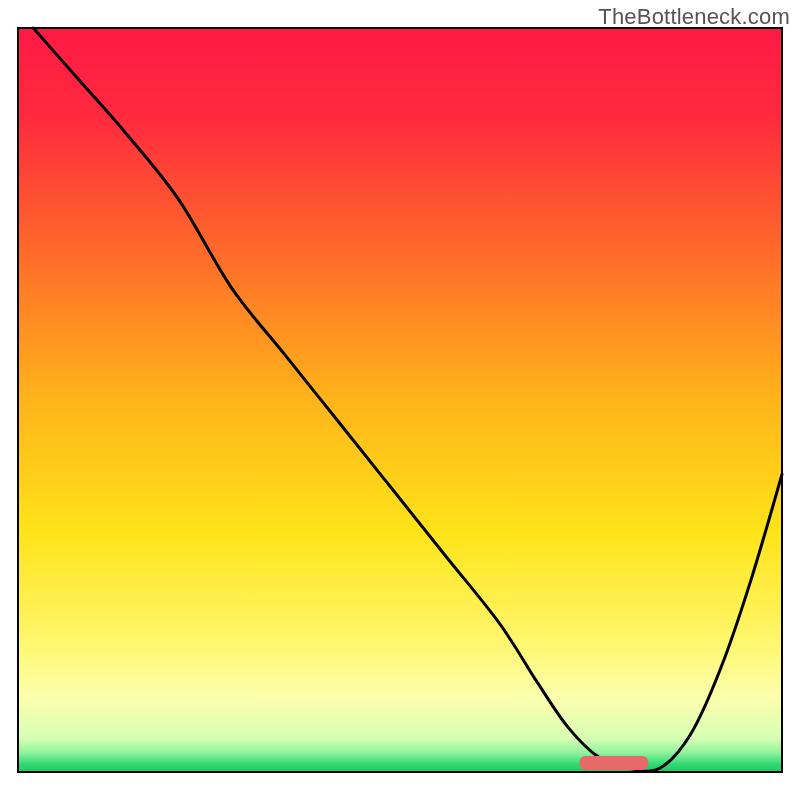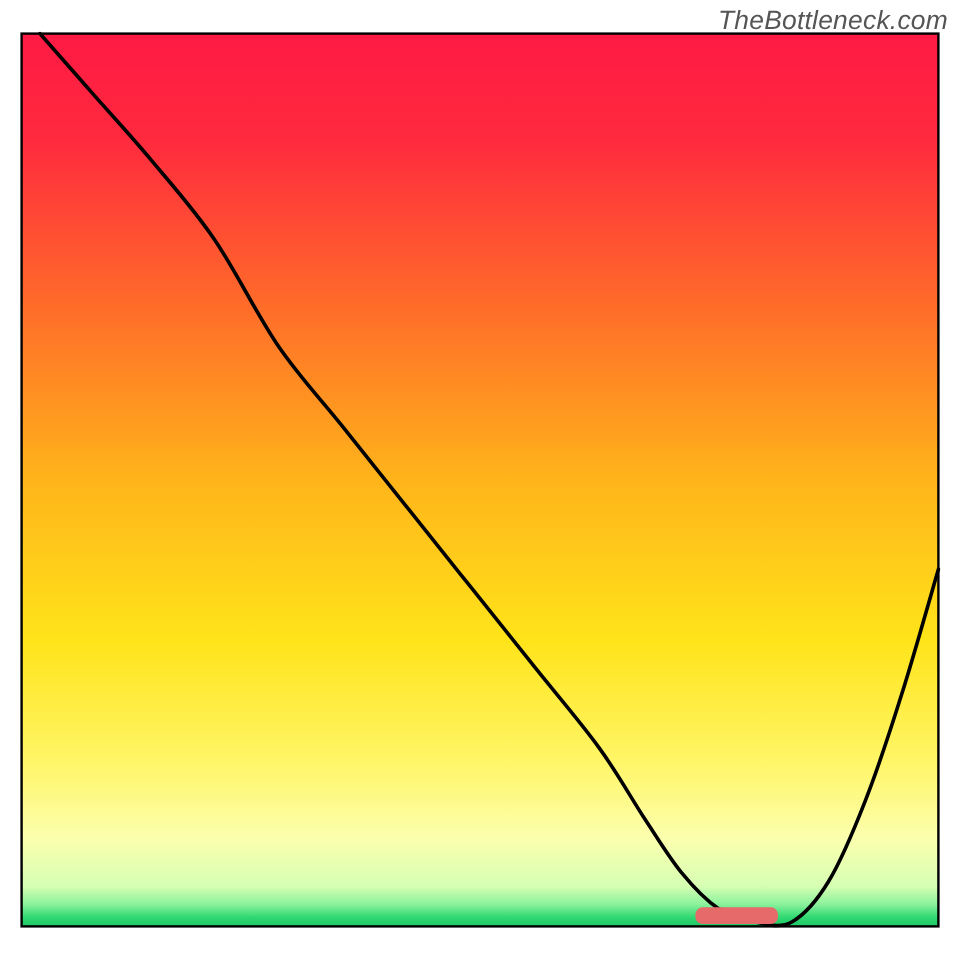--- a/index.html
+++ b/index.html
@@ -8,21 +8,20 @@
     width: 800px;
     height: 800px;
     background: #ffffff;
     font-family: Arial, Helvetica, sans-serif;
     overflow: hidden;
   }
   .canvas {
     position: relative;
     width: 800px;
     height: 698px;
-    font-style: italic;
   }
   .watermark {
     position: absolute;
     top: 4px;
     right: 10px;
     font-size: 22px;
     font-weight: 500;
     color: #555;
     letter-spacing: 0.2px;
     user-select: none;

